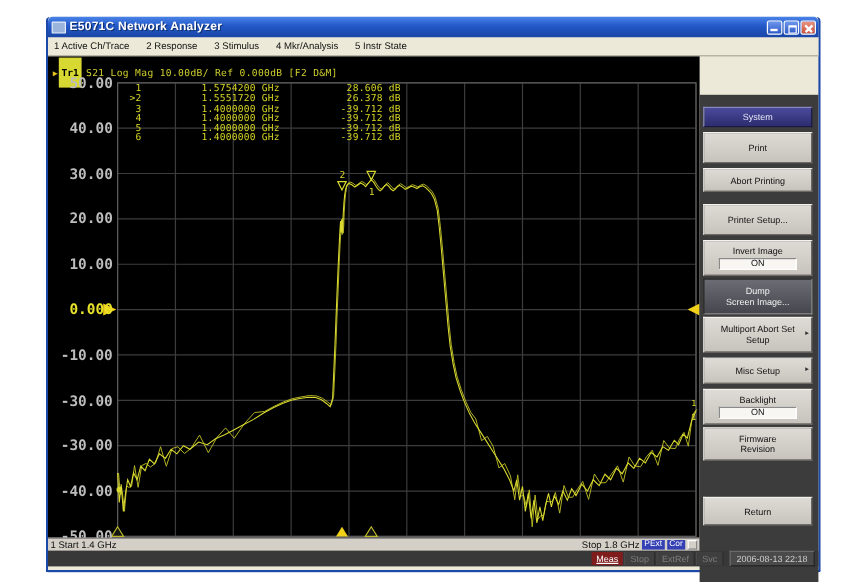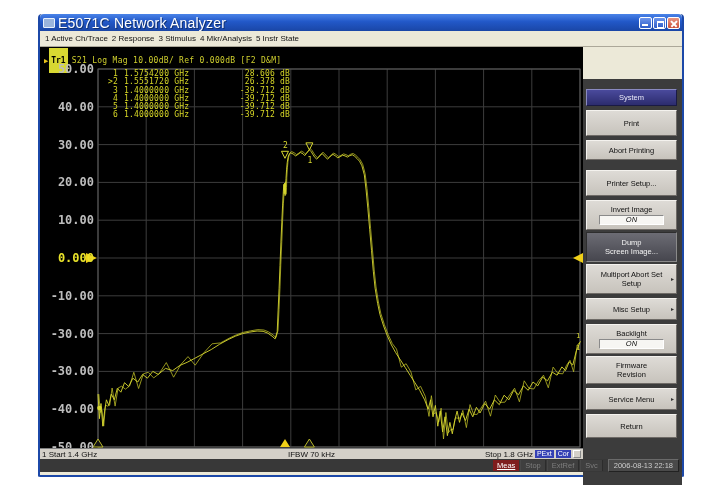--- a/index.html
+++ b/index.html
@@ -6,54 +6,54 @@
   .canvas{position:relative;width:721px;height:485px;background:#ffffff;overflow:hidden;
           font-family:"Liberation Sans",sans-serif;}
   .window{position:absolute;left:38px;top:14px;width:646px;height:463px;
           background:#ece9d8;border:2px solid #1c48a8;border-top:none;border-radius:4px 4px 2px 2px;
           box-sizing:border-box;}
   
   .titlebar{position:relative;height:17px;border-radius:4px 4px 0 0;
             background:linear-gradient(180deg,#4a83e8 0%,#2258c8 45%,#1a46a6 100%);
             display:flex;align-items:center;padding:0 2px 0 3px;}
   .app-icon{width:10px;height:8px;background:#9ab4dc;border:1px solid #e8f0fc;border-radius:1px;margin-right:3px;}
-  .title-text{color:#ffffff;font-size:14px;font-weight:normal;letter-spacing:.2px;
+  .title-text{color:#ffffff;font-size:10px;font-weight:bold;letter-spacing:.2px;
               text-shadow:1px 1px 0 #10306e;flex:1;white-space:nowrap;overflow:hidden;}
   .win-buttons{display:flex;gap:1px;}
   .wbtn{position:relative;width:13px;height:12px;border-radius:2px;border:1px solid #ffffff;box-sizing:border-box;}
   .wbtn.min,.wbtn.max{background:linear-gradient(180deg,#6e96ec,#2d5bc8);}
   .wbtn.close{background:linear-gradient(180deg,#e89582,#cc5038);}
   .wbtn.min::after{content:"";position:absolute;left:2px;bottom:2px;width:6px;height:2px;background:#fff;}
   .wbtn.max::after{content:"";position:absolute;left:3px;top:3px;width:5px;height:4px;border:1px solid #fff;border-top-width:2px;}
   .wbtn.close::before,.wbtn.close::after{content:"";position:absolute;left:1.5px;top:5px;width:8px;height:1.5px;background:#fff;}
   .wbtn.close::before{transform:rotate(45deg);}
   .wbtn.close::after{transform:rotate(-45deg);}
   
   .menubar{height:15px;background:#ece9d8;border-bottom:1px solid #aca899;
-           display:flex;align-items:center;gap:4px;padding:0 5px;font-size:8px;color:#111;}
+           display:flex;align-items:center;gap:14px;padding:0 5px;font-size:8px;color:#111;}
   .menu-item{white-space:nowrap;}
   
   .content{position:relative;height:412px;display:flex;}
   .screen{position:relative;width:543px;height:412px;background:#000;}
   
   .trace-line{position:absolute;left:4px;top:8px;height:11px;display:flex;align-items:center;
               font-family:"DejaVu Sans Mono",monospace;font-size:8px;white-space:nowrap;}
   .tr-arrow{color:#e8c21c;font-size:7px;margin-right:1px;}
   .tr-badge{background:#d8d832;color:#000;padding:8px 2px;font-weight:bold;}
   .tr-text{color:#cfcf2e;margin-left:4px;letter-spacing:.3px;}
   
   .ylab{position:absolute;left:4px;width:50px;text-align:right;color:#bdbdbd;
         font-family:"DejaVu Sans Mono",monospace;font-size:12px;line-height:8px;font-weight:bold;}
   .ylab.ref{color:#e8e22a;text-align:right;}
   
   .mkr-table{position:absolute;left:64px;top:23px;font-family:"DejaVu Sans Mono",monospace;
              font-size:8px;line-height:8.3px;color:#d6d626;letter-spacing:.2px;}
   .mkr-row{display:flex;white-space:nowrap;}
   .m-id{width:14px;text-align:right;}
-  .m-freq{width:98px;padding-left:6px;}
+  .m-freq{width:98px;padding-left:6px;margin-left:44px;}
   .m-val{width:68px;text-align:right;}
   
   #plot-svg{position:absolute;left:0;top:0;}
   
   .bottom-axis{position:absolute;left:0;top:401px;width:543px;height:11px;background:#d4d0c8;
                border-top:1px solid #808080;display:flex;align-items:center;font-size:8px;color:#111;
                padding:0 2px;box-sizing:border-box;}
   .ba-left{white-space:nowrap;}
   .ba-center{position:absolute;left:0;width:100%;text-align:center;}
   .ba-right{position:absolute;right:2px;display:flex;align-items:center;gap:2px;}
@@ -64,21 +64,21 @@
   .skey{position:absolute;left:3px;width:91px;box-sizing:border-box;
         background:linear-gradient(180deg,#dedbd6,#c7c3bc);
         border:1px solid;border-color:#f4f2ee #6e6a66 #6e6a66 #f4f2ee;
         color:#111;font-size:7.5px;line-height:9px;text-align:center;
         display:flex;flex-direction:column;align-items:center;justify-content:center;cursor:default;}
   .skey.header{background:linear-gradient(180deg,#4a4a9c,#2c2c6e);color:#e8e8f8;
                border-color:#8a8ac0 #1a1a44 #1a1a44 #8a8ac0;}
   .skey.active{background:linear-gradient(180deg,#6c6c74,#46464e);color:#f2f2f2;
                border-color:#2e2e2e #8a8a8a #8a8a8a #2e2e2e;}
   .sk-on{display:block;width:70%;background:#f7f6f3;border:1px solid #8a8a8a;border-bottom-color:#fff;
-         border-right-color:#fff;color:#111;margin-top:1px;line-height:8px;font-style:italic;}
+         border-right-color:#fff;color:#111;margin-top:1px;line-height:8px;}
   .sk-arrow{position:absolute;right:2px;top:50%;transform:translateY(-50%);font-size:6px;color:#333;}
   
   .statusbar{position:relative;height:13px;background:#383838;display:flex;align-items:center;
              justify-content:flex-end;padding-right:3px;font-size:7.5px;gap:1px;}
   .sb-chip{padding:0 4px;line-height:11px;}
   .sb-active{background:#7f1d1d;color:#fff;text-decoration:underline;}
   .sb-dim{background:#3f3f3f;color:#7d7d7d;border-right:1px solid #2c2c2c;border-left:1px solid #484848;}
   .sb-datetime{margin-left:4px;background:#4a4a4a;color:#cccccc;padding:0 5px;line-height:11px;
                border:1px solid;border-color:#6a6a6a #222 #222 #6a6a6a;}
 </style>
@@ -194,21 +194,20 @@
               <span class="m-val">-39.712 dB</span>
             </div>
           <div class="mkr-row">
               <span class="m-id">6</span>
               <span class="m-freq">1.4000000 GHz</span>
               <span class="m-val">-39.712 dB</span>
             </div>
         </div>
 
         <div class="bottom-axis">
-          <span class="ba-center">IFBW 70 kHz</span>
           <span class="ba-left">1 Start 1.4 GHz</span>
           <span class="ba-right">
             <span>Stop 1.8 GHz</span>
             <span class="ba-badge">PExt</span>
             <span class="ba-badge">Cor</span>
             <span class="ba-notch"></span>
           </span>
         </div>
       </div>
 
@@ -241,24 +240,20 @@
           <span class="sk-arrow">▸</span>
         </div>
         <div class="skey" style="top:245px;height:30px">
           <span>Backlight</span>
           <span class="sk-on">ON</span>
         </div>
         <div class="skey" style="top:277px;height:28px">
           <span>Firmware</span>
           <span>Revision</span>
         </div>
-        <div class="skey" style="top:309px;height:22px">
-          <span>Service Menu</span>
-          <span class="sk-arrow">▸</span>
-        </div>
         <div class="skey" style="top:335px;height:24px">
           <span>Return</span>
         </div>
       </div>
     </div>
 
     <div class="statusbar">
       <span class="sb-chip sb-active">Meas</span>
       <span class="sb-chip sb-dim">Stop</span>
       <span class="sb-chip sb-dim">ExtRef</span>

